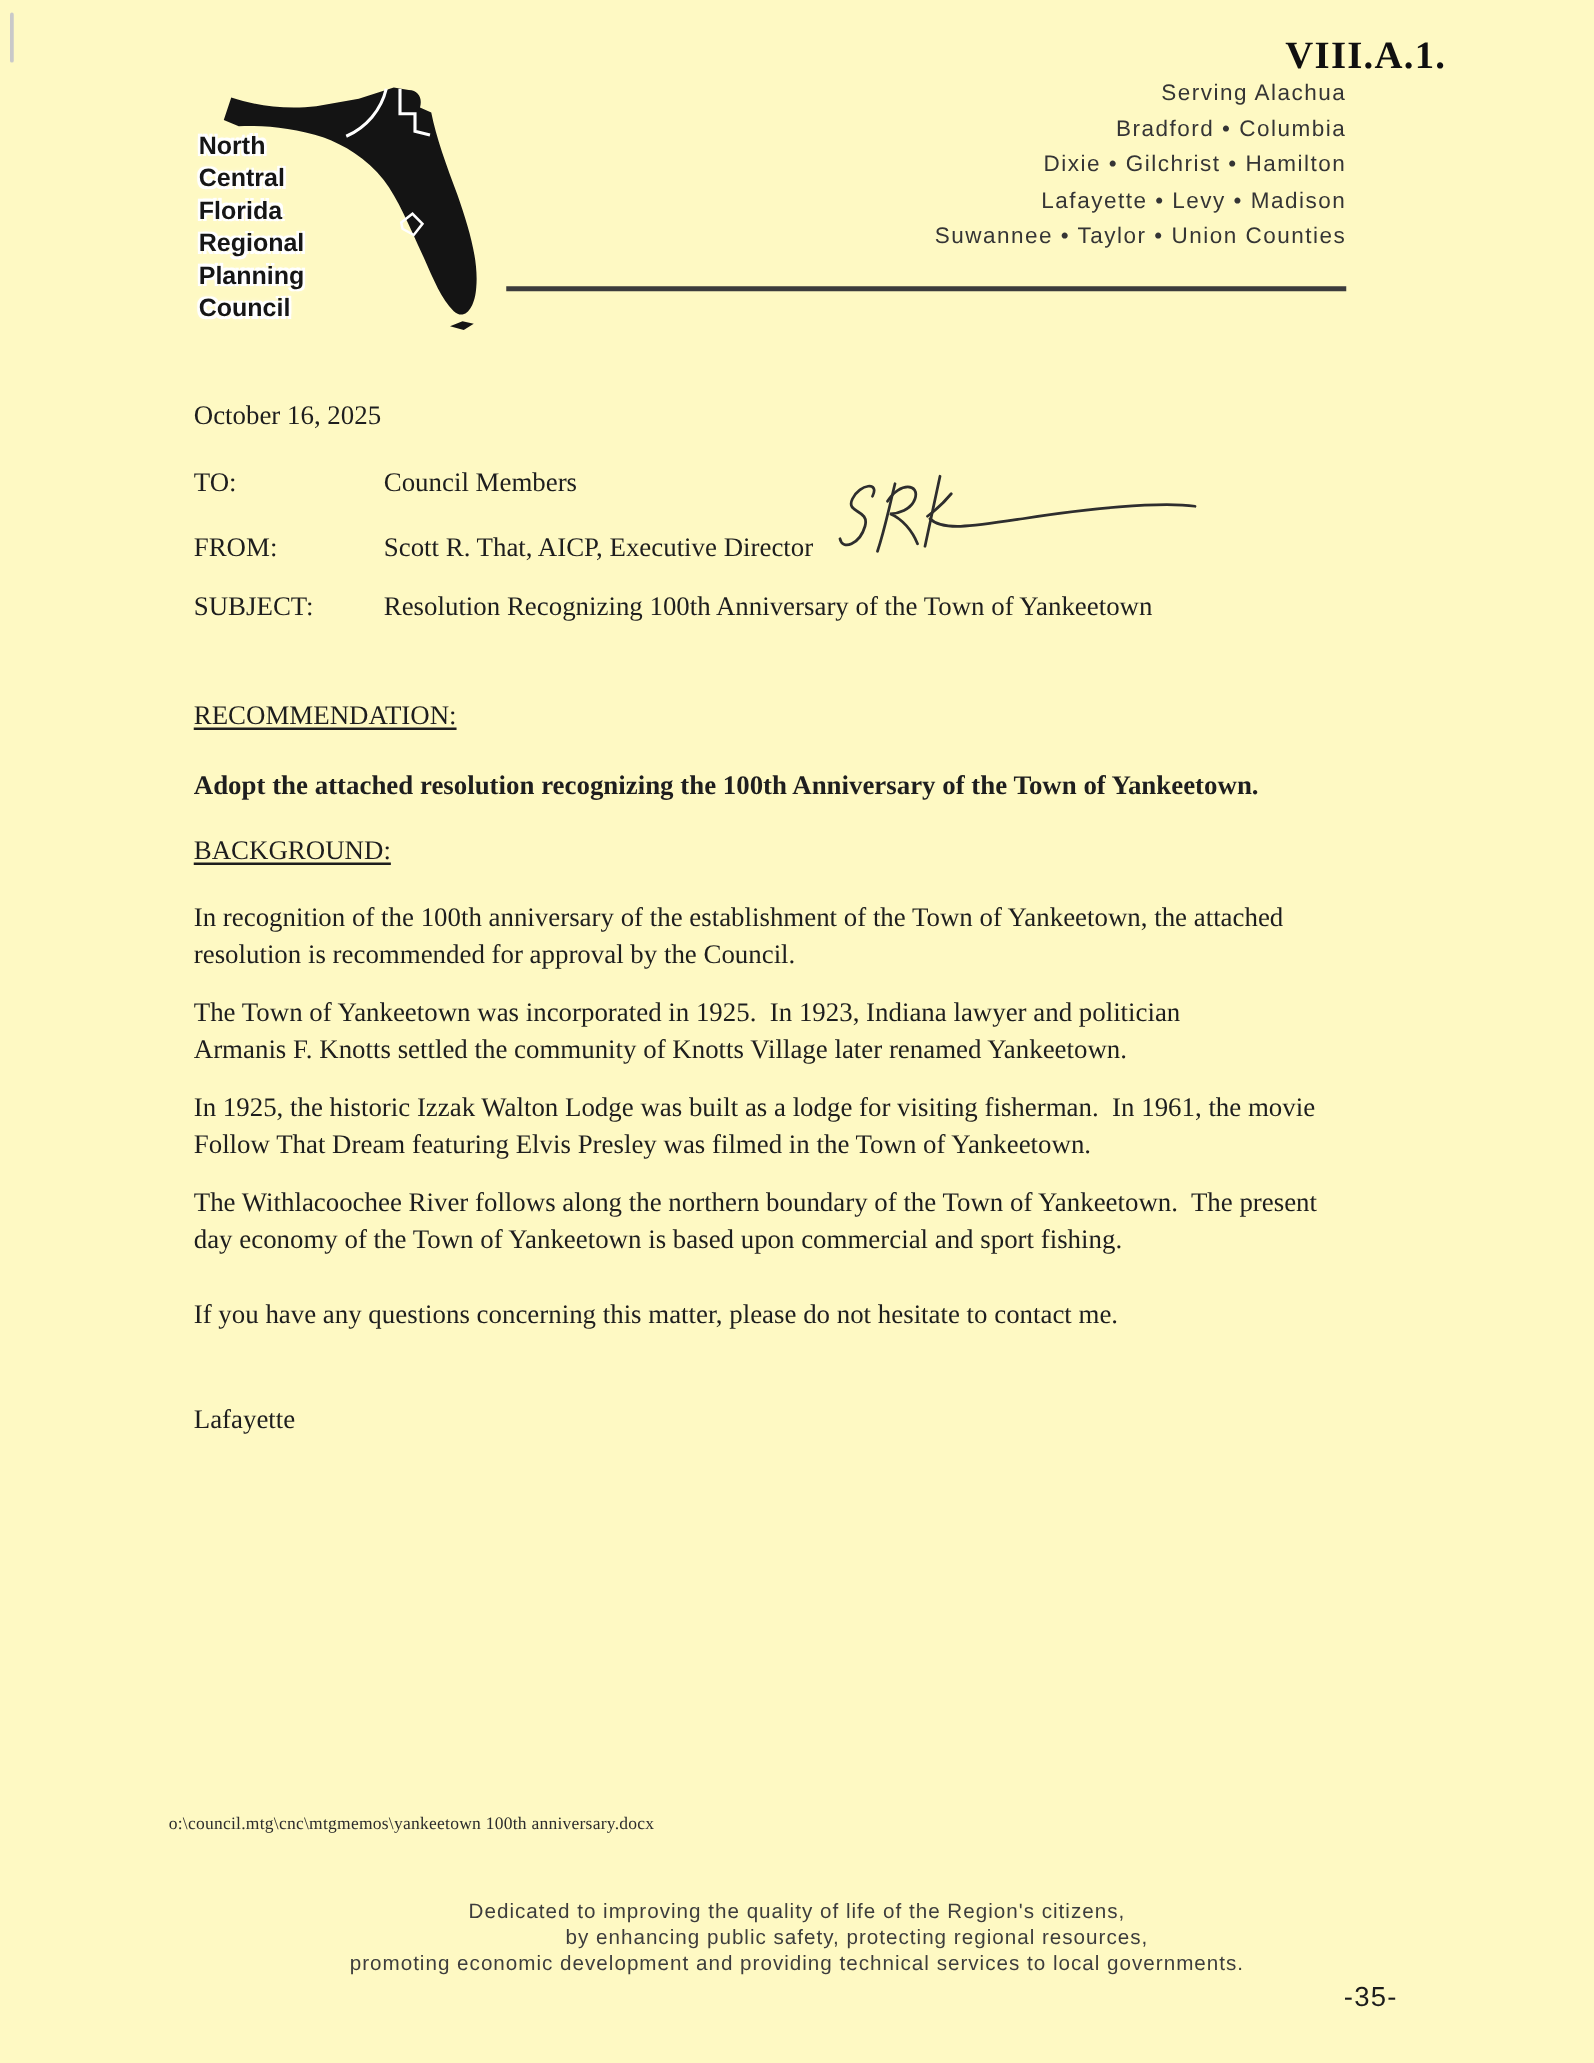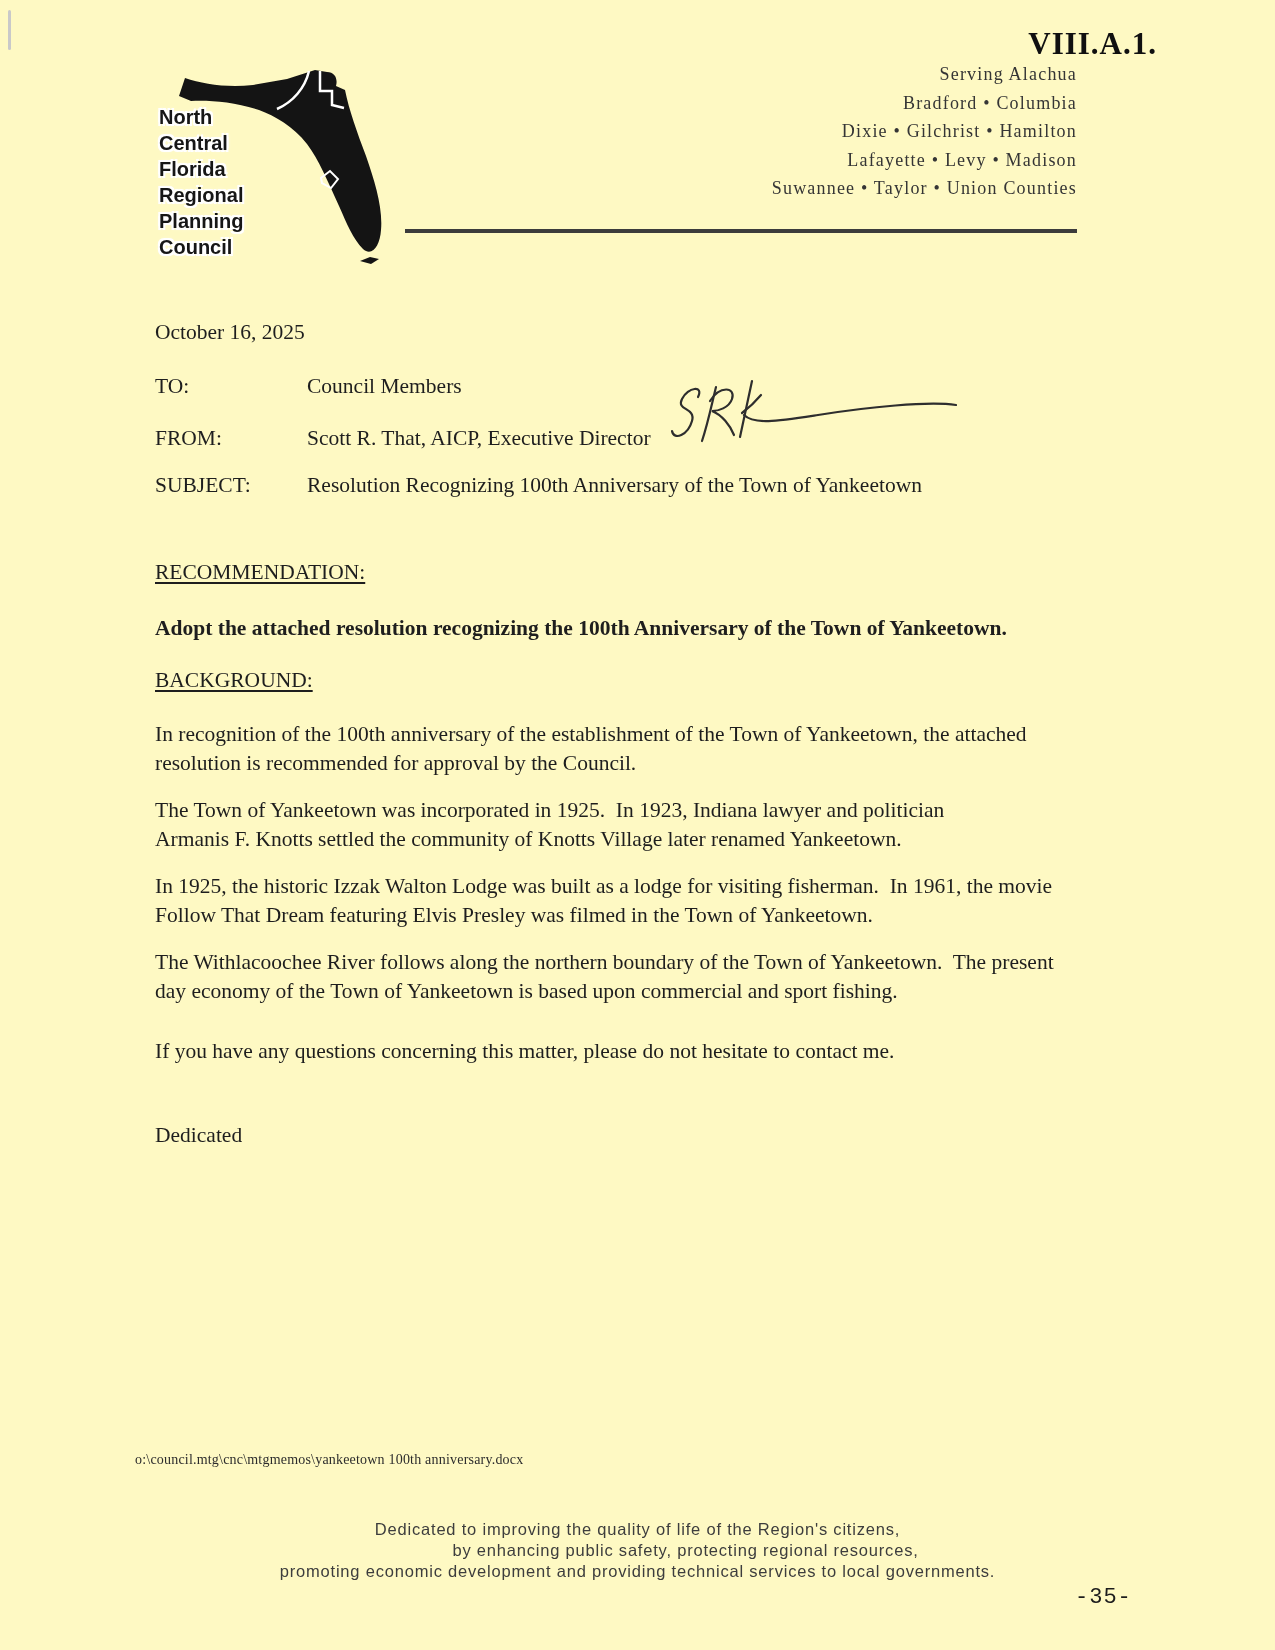--- a/index.html
+++ b/index.html
@@ -21,21 +21,21 @@
   .scan-artifact{background:#c9c9c9;width:3px;border-radius:2px;}
   .logo-wrap{width:240px;height:215px;}
   .logo-map{position:absolute;left:30px;top:0;width:210px;height:215px;}
   .logo-text{
     position:absolute;left:14px;top:46px;
     font-family:"Liberation Sans", sans-serif;
     font-weight:bold;font-size:20px;line-height:26px;color:#161616;
     text-shadow:-2px -2px 0 #fff,2px -2px 0 #fff,-2px 2px 0 #fff,2px 2px 0 #fff,0 0 5px #fff;
   }
   .counties{
-    font-family:Liberation Serif, serif;
+    font-family:Liberation Sans, sans-serif;
     font-size:18px;line-height:28.5px;letter-spacing:1.2px;
     color:#353535;text-align:right;width:480px;
   }
   .head-rule{height:3.5px;background:#3c3c3c;}
   .address{
     font-family:"Liberation Sans", sans-serif;
     font-size:18.5px;letter-spacing:1px;color:#2f2f2f;
     width:690px;text-align:center;white-space:pre;
   }
   
@@ -132,23 +132,23 @@
     <div class="bodyline">Follow That Dream featuring Elvis Presley was filmed in the Town of Yankeetown.</div>
   </div>
 
   <div class="abs" style="left:155px;top:948px;">
     <div class="bodyline">The Withlacoochee River follows along the northern boundary of the Town of Yankeetown.  The present</div>
     <div class="bodyline">day economy of the Town of Yankeetown is based upon commercial and sport fishing.</div>
   </div>
 
   <div class="abs bodyline" style="left:155px;top:1037px;">If you have any questions concerning this matter, please do not hesitate to contact me.</div>
 
-  <div class="abs bodyline" style="left:155px;top:1121px;">Dedicated</div>
+  <div class="abs bodyline" style="left:155px;top:1121px;">Lafayette</div>
 
   <div class="abs filepath" style="left:135px;top:1452px;">o:\council.mtg\cnc\mtgmemos\yankeetown 100th anniversary.docx</div>
 
   <div class="abs footer-line" style="left:0;top:1519px;">Dedicated to improving the quality of life of the Region's citizens,</div>
   <div class="abs footer-line" style="left:0;top:1540px;padding-left:48px;">by enhancing public safety, protecting regional resources,</div>
   <div class="abs footer-line" style="left:0;top:1561px;">promoting economic development and providing technical services to local governments.</div>
 
-  <div class="abs page-number" style="left:1075px;top:1585px;font-family:Liberation Mono, monospace;">-35-</div>
+  <div class="abs page-number" style="left:1075px;top:1585px;">-35-</div>
 
 </div>
 
 </body></html>

